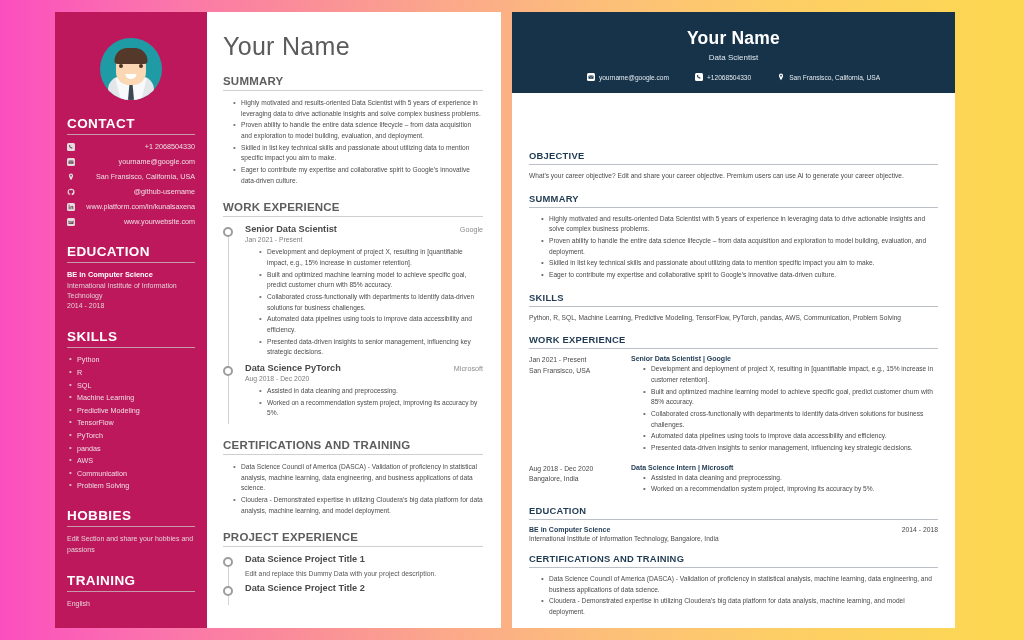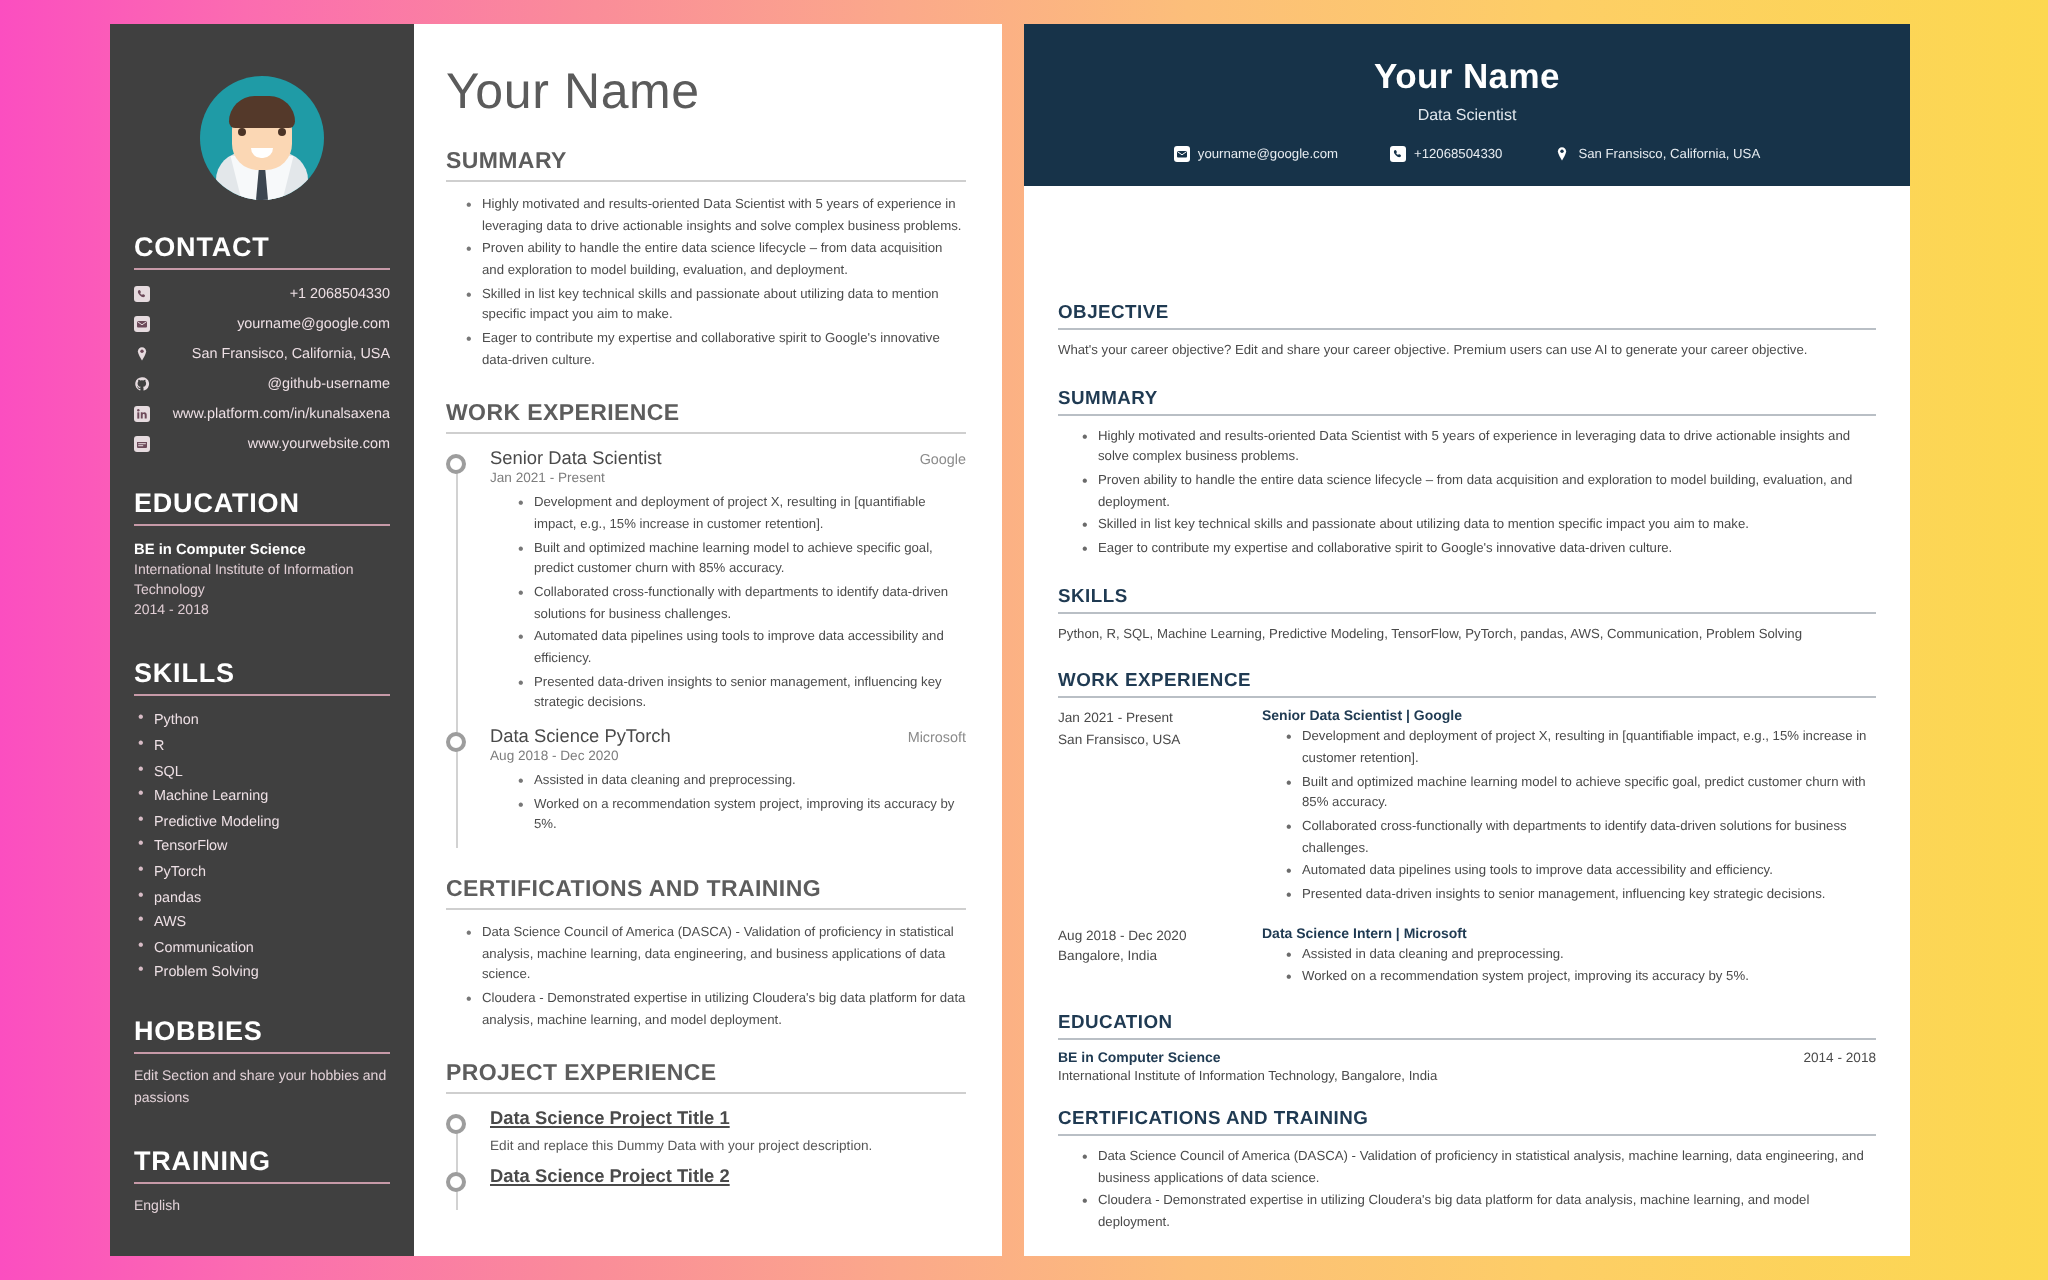--- a/index.html
+++ b/index.html
@@ -10,21 +10,21 @@
     background:linear-gradient(90deg,#fb4ec0 0%,#fb6cb0 12%,#fa8b9a 28%,#fba98a 44%,#fcbe7a 58%,#fdce66 76%,#fcd850 100%);
     position:relative;
   }
 
   
   .card-left {
     position:absolute; left:55px; top:12px; width:446px; height:616px;
     background:#ffffff; display:flex; overflow:hidden;
   }
   .l-sidebar {
-    width:152px; flex:0 0 152px; background:#404040; color:#fff;
+    width:152px; flex:0 0 152px; background:#be185d; color:#fff;
     padding:16px 12px 0 12px;
   }
   .avatar-wrap { display:flex; justify-content:center; margin:10px 0 16px 0; }
   .avatar {
     width:62px; height:62px; border-radius:50%;
     background:#1f9ba6; position:relative; overflow:hidden;
   }
   .av-body { position:absolute; left:50%; transform:translateX(-50%); bottom:0;
     width:46px; height:24px; background:#e3e7ea; border-radius:14px 14px 0 0; }
   .av-collar-l { position:absolute; left:18px; bottom:0; width:13px; height:22px;
@@ -76,30 +76,30 @@
   .l-ul li { font-size:6.6px; color:#4c4c4c; line-height:1.62; margin-bottom:1px;
     padding-left:8px; position:relative; }
   .l-ul li:before { content:"•"; position:absolute; left:0; top:-1px; color:#777; font-size:8px; }
 
   .job { position:relative; padding-left:22px; padding-bottom:4px; }
   .job:before { content:""; position:absolute; left:4.5px; top:9px; bottom:-4px; width:1px; background:#d2d2d2; }
   .job.last:before { bottom:0; }
   .job-dot { position:absolute; left:0; top:3px; width:10px; height:10px;
     border:2px solid #9d9d9d; border-radius:50%; background:#fff; }
   .job-top { display:flex; justify-content:space-between; align-items:baseline; }
-  .job-title { font-size:9.2px; font-weight:400; color:#4a4a4a; }
+  .job-title { font-size:9.2px; font-weight:700; color:#4a4a4a; }
   .job-co { font-size:7.2px; color:#8b8b8b; }
   .job-date { font-size:6.8px; color:#7d7d7d; margin:2px 0 4px 0; }
   .job .l-ul { padding-left:14px; }
 
   .proj { position:relative; padding-left:22px; padding-bottom:6px; }
   .proj:before { content:""; position:absolute; left:4.5px; top:9px; bottom:-6px; width:1px; background:#d2d2d2; }
   .proj-dot { position:absolute; left:0; top:3px; width:10px; height:10px;
     border:2px solid #9d9d9d; border-radius:50%; background:#fff; }
-  .proj-title { font-size:9.2px; font-weight:700; color:#4a4a4a;text-decoration:underline; }
+  .proj-title { font-size:9.2px; font-weight:700; color:#4a4a4a; }
   .proj-desc { font-size:6.8px; color:#575757; margin-top:6px; }
 
   
   .card-right {
     position:absolute; left:512px; top:12px; width:443px; height:616px;
     background:#ffffff; overflow:hidden;
   }
   .r-head { background:#173349; color:#fff; padding:16px 14px 12px 14px; text-align:center; }
   .r-name { font-size:17.5px; font-weight:700; letter-spacing:.2px; }
   .r-role { font-size:8px; color:#e2e8ee; margin-top:4px; }

